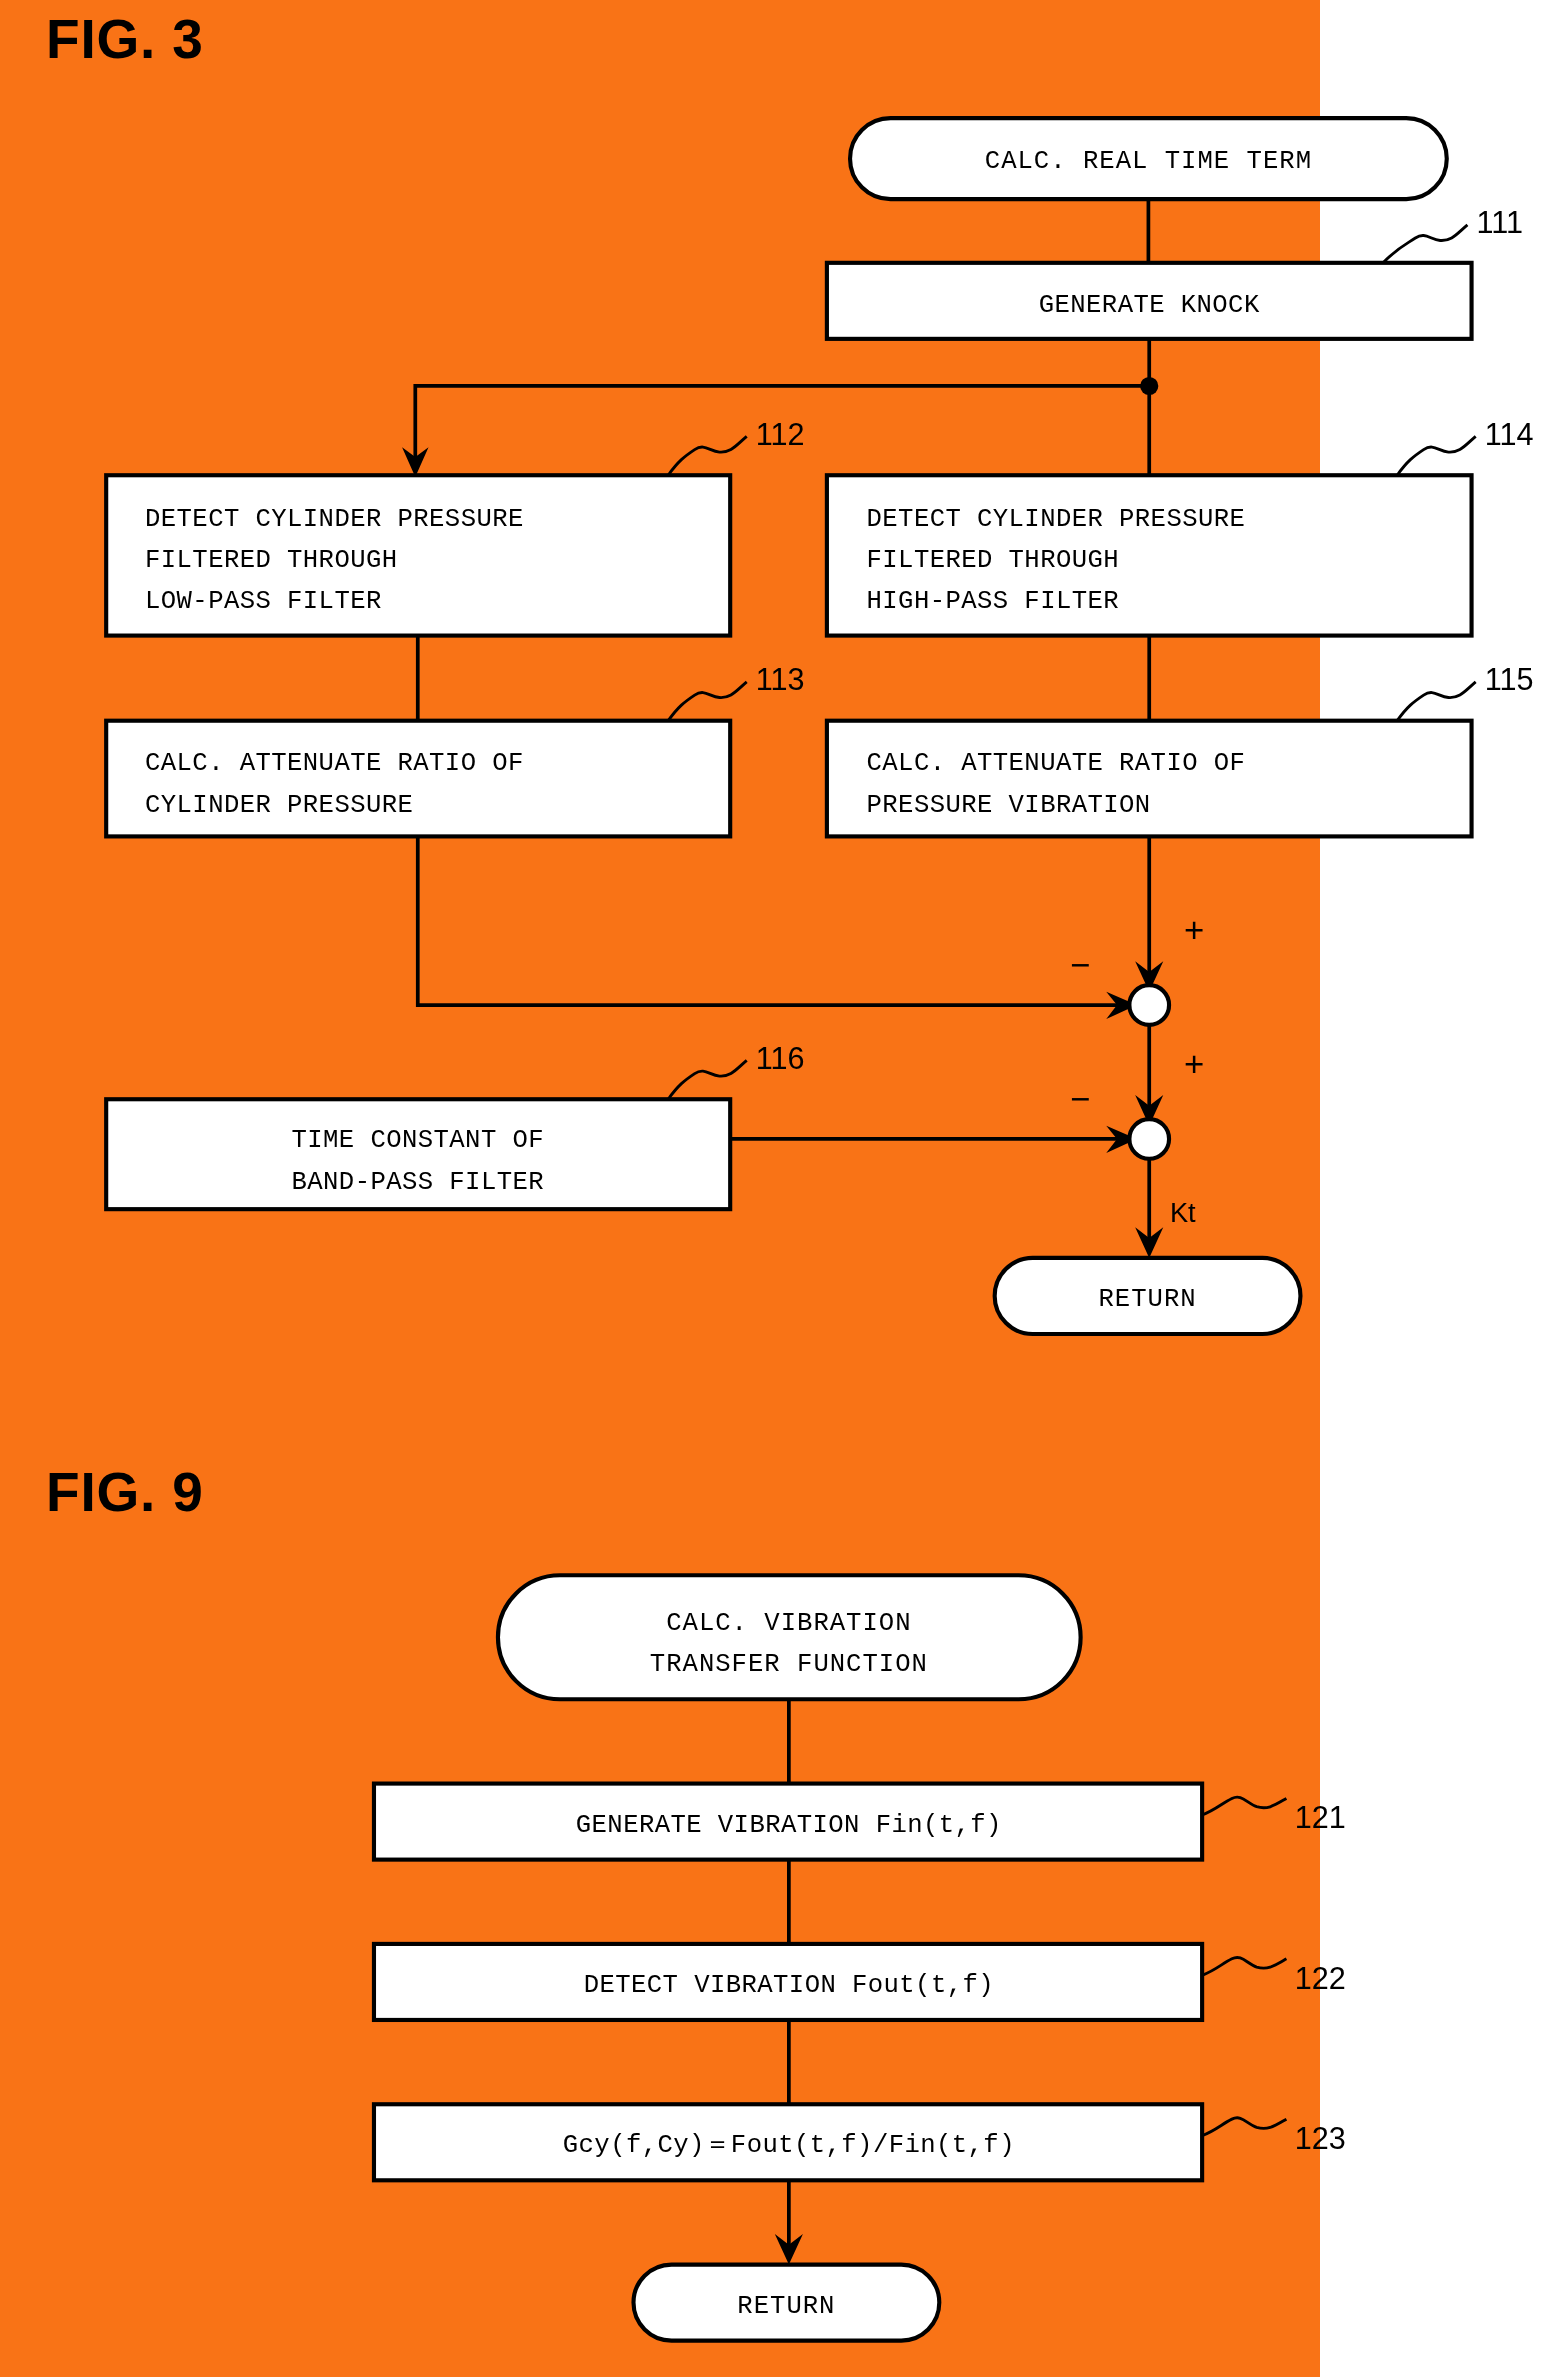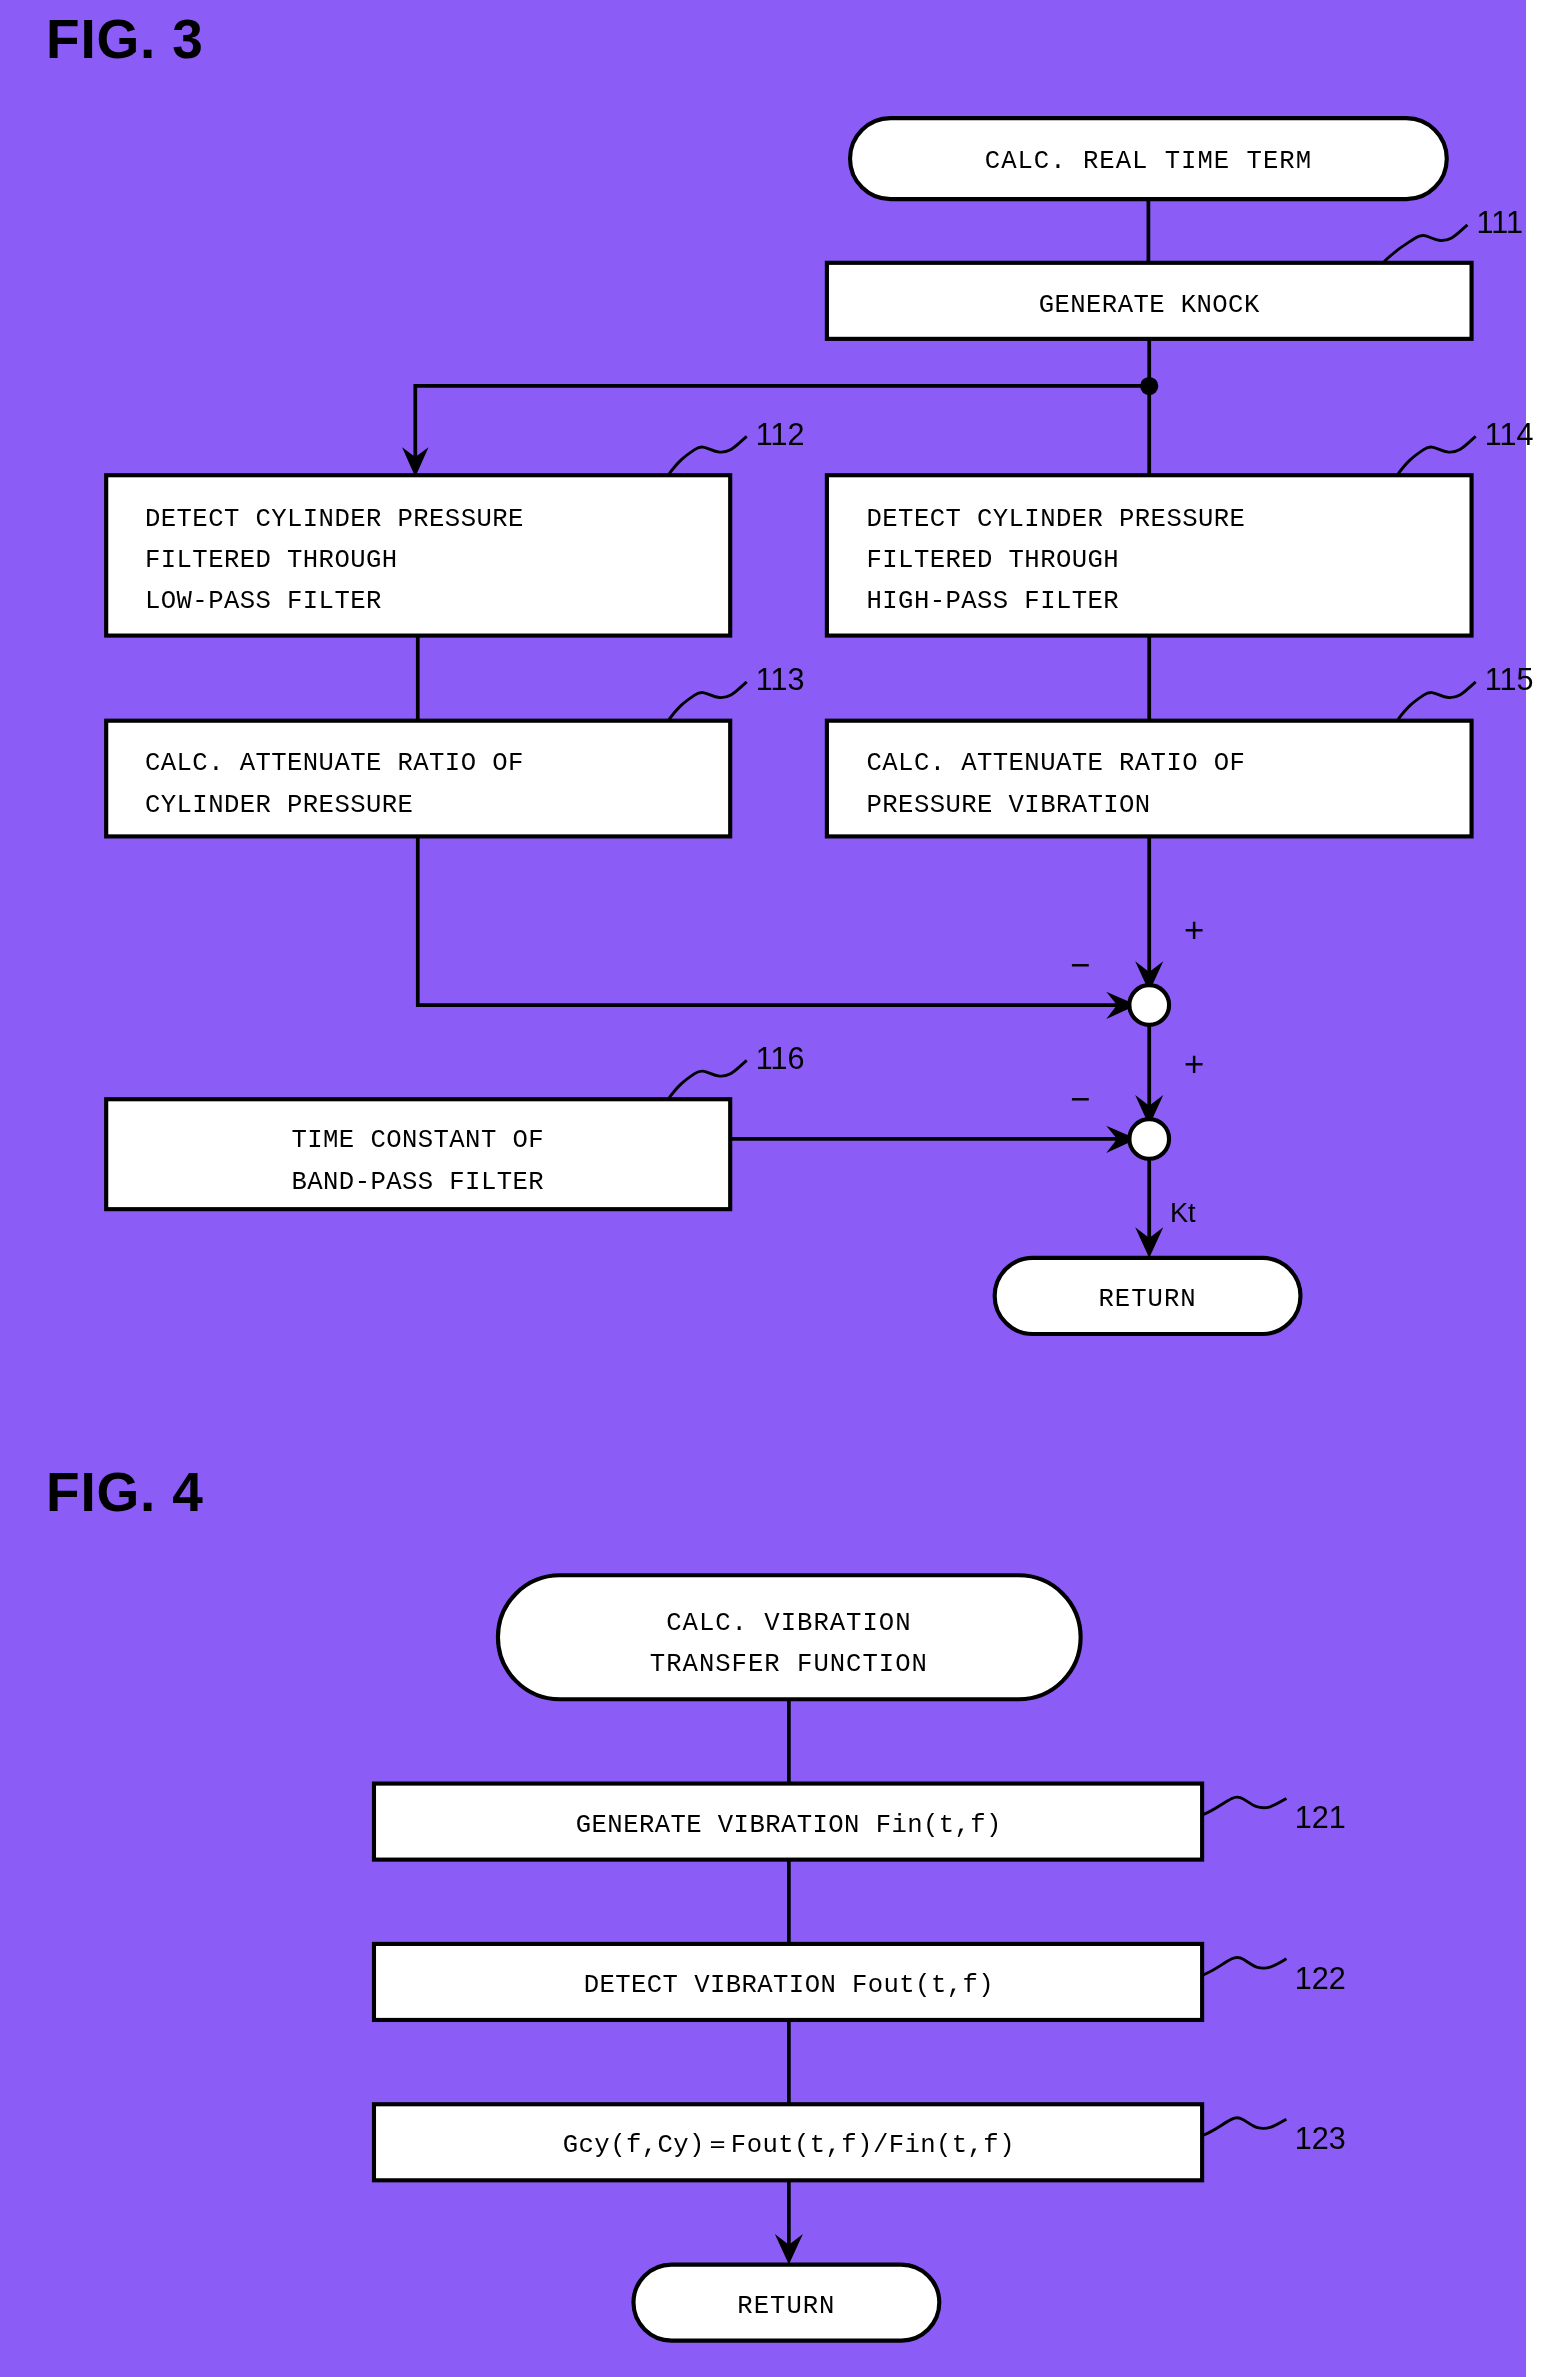--- a/index.html
+++ b/index.html
@@ -11,23 +11,23 @@
   body {
     width: 1567px;
     height: 2377px;
     font-family: "Liberation Sans", sans-serif;
     color: #000000;
     overflow: hidden;
     position: relative;
   }
   .sheet {
     position: relative;
-    width: 1526px;
+    width: 1320px;
     height: 2377px;
-    background: #8b5cf6;
+    background: #f97316;
   }
   .fig-title {
     position: absolute;
     font-family: "Liberation Sans", sans-serif;
     font-weight: bold;
     font-size: 55px;
     letter-spacing: 0.8px;
     color: #000000;
     white-space: nowrap;
   }
@@ -84,21 +84,21 @@
   }
   .dot { fill: #000000; }
 </style>
 </head>
 <body>
 
 <div class="sheet">
 
   <div class="fig-title" id="fig3-title">FIG. 3</div>
 
-  <div class="fig-title" id="fig4-title">FIG. 4</div>
+  <div class="fig-title" id="fig4-title">FIG. 9</div>
 
   <svg class="figure-svg" viewBox="0 0 1895 2876">
 
     <g>
 
       <g>
         <rect class="shape" x="1028" y="143" width="722" height="98" rx="49" ry="49"></rect>
         <text class="t-term" x="1389" y="203" text-anchor="middle">CALC. REAL TIME TERM</text>
       </g>
 

